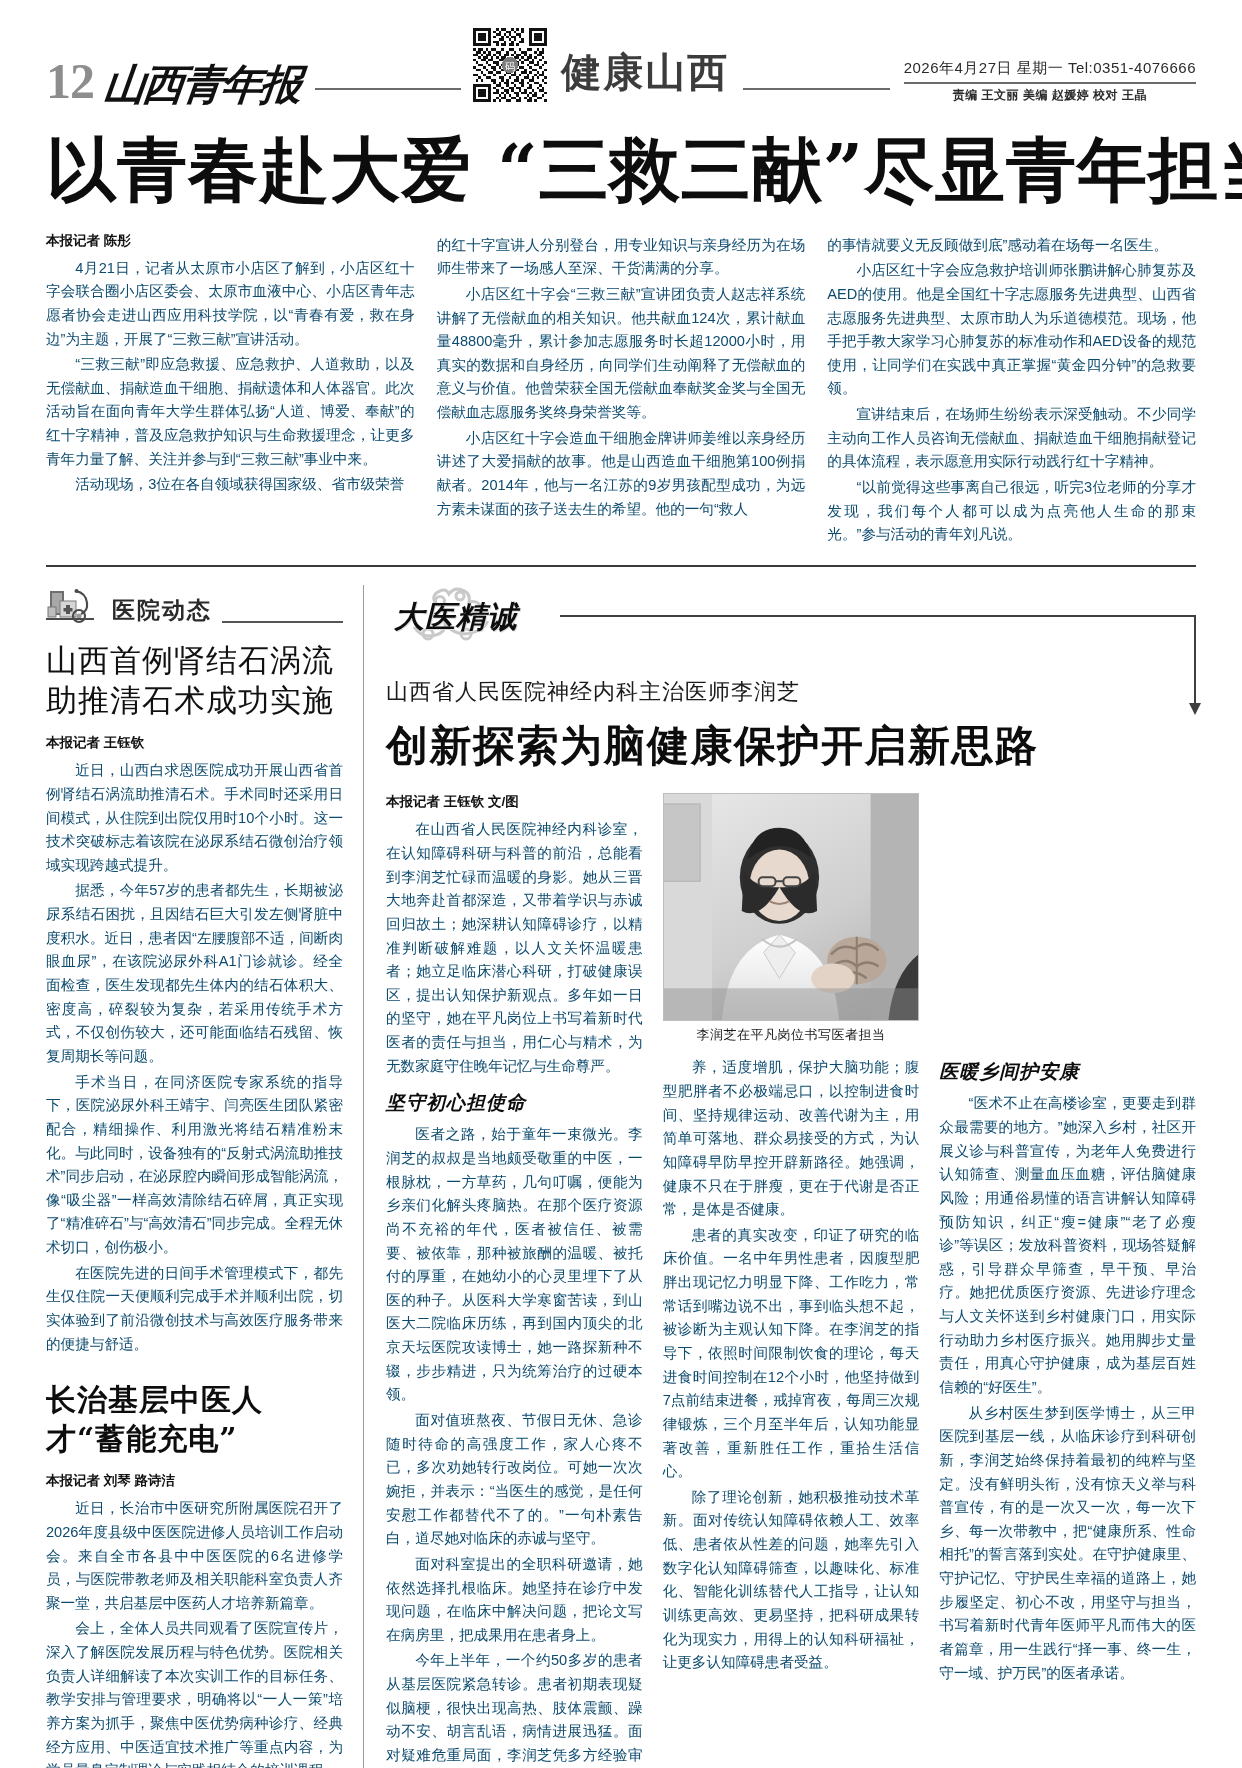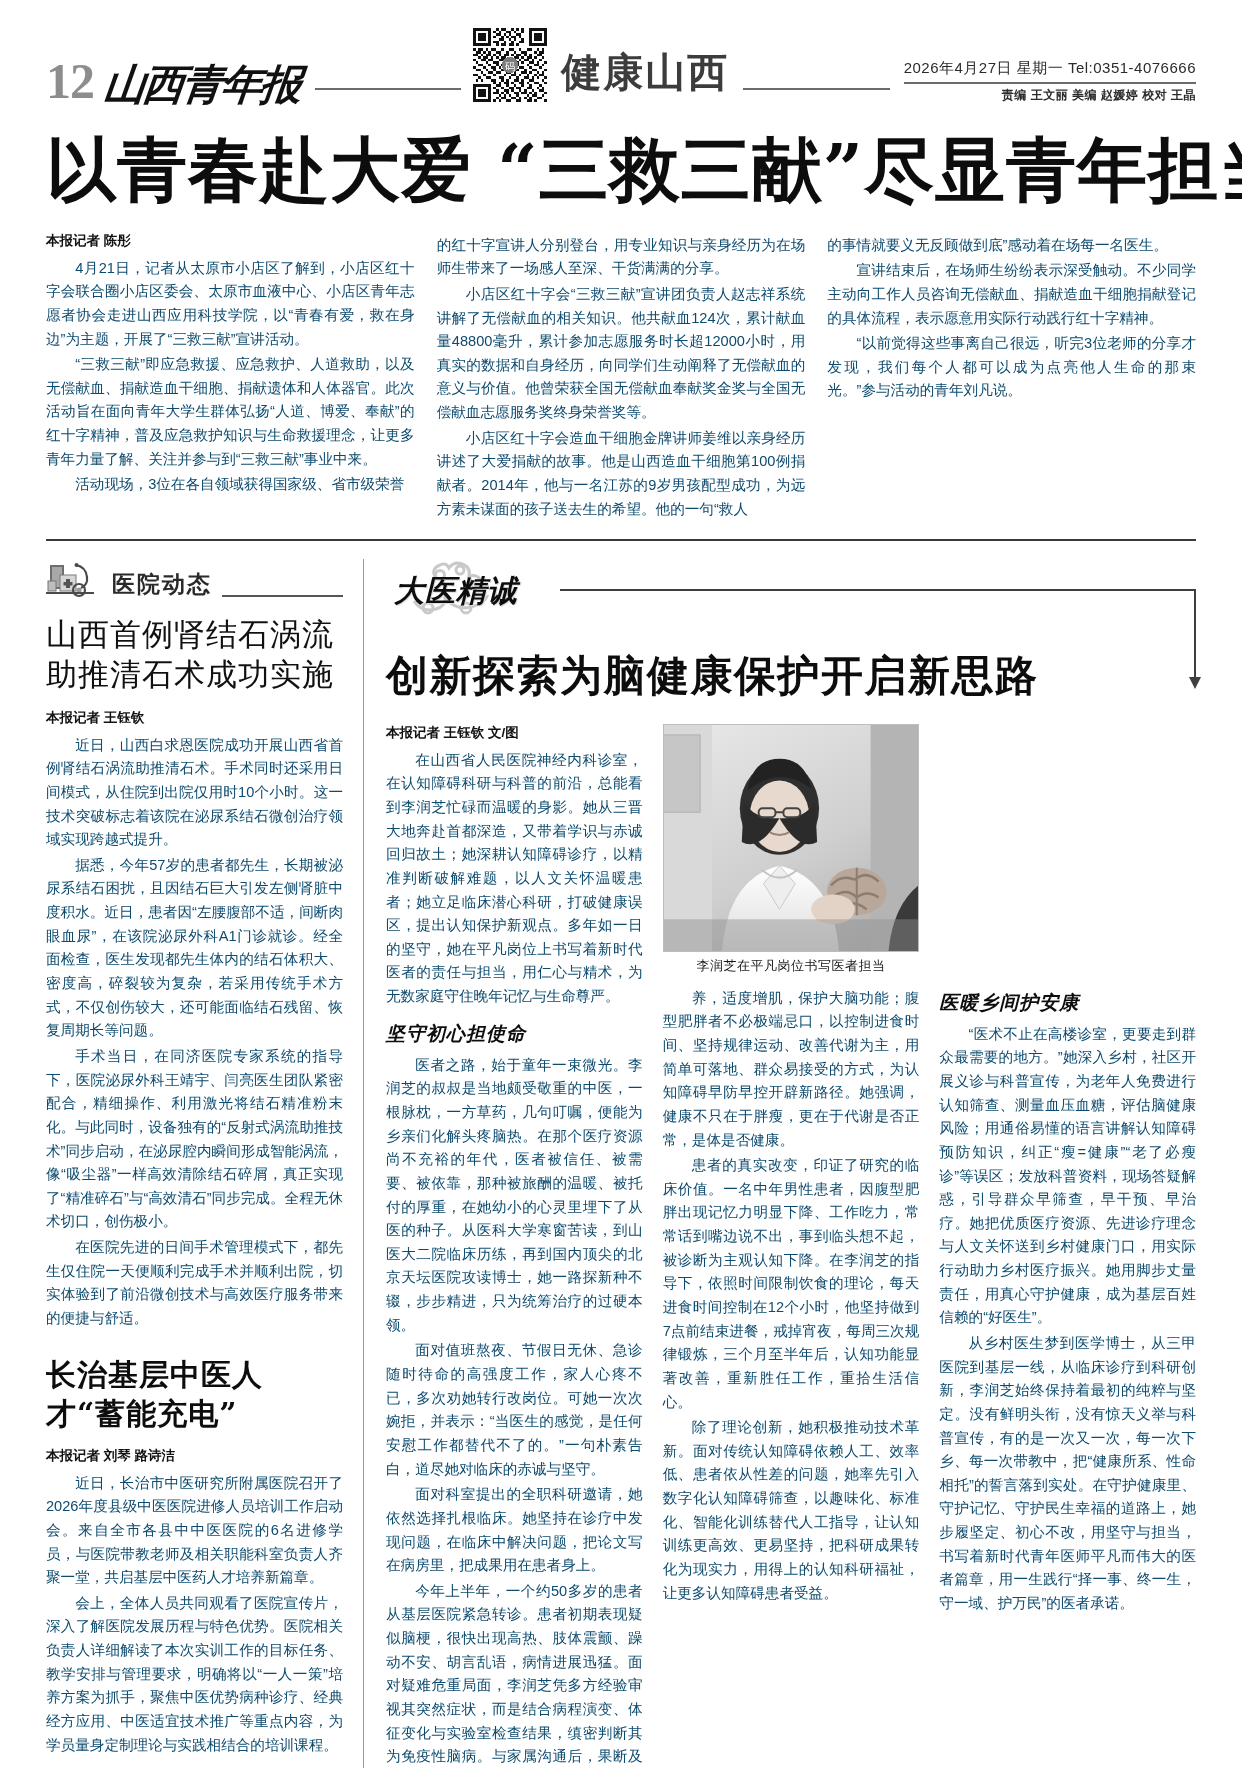--- a/index.html
+++ b/index.html
@@ -75,21 +75,21 @@
   }
   .rule-right {
     flex: 1 1 auto;
     height: 2px;
     background: #6b6b6b;
     margin: 0 14px 16px 4px;
     min-width: 20px;
   }
   .masthead-meta {
     flex: 0 0 auto;
-    text-align: right;
+    text-align: center;
     margin-bottom: 2px;
     white-space: nowrap;
   }
   .meta-line1 {
     font-family: "Liberation Sans", sans-serif;
     font-size: 15px;
     color: #2b2b2b;
     letter-spacing: 0.5px;
     padding-bottom: 3px;
   }
@@ -589,20 +589,21 @@
       <p class="body">“三救三献”即应急救援、应急救护、人道救助，以及无偿献血、捐献造血干细胞、捐献遗体和人体器官。此次活动旨在面向青年大学生群体弘扬“人道、博爱、奉献”的红十字精神，普及应急救护知识与生命救援理念，让更多青年力量了解、关注并参与到“三救三献”事业中来。</p>
       <p class="body">活动现场，3位在各自领域获得国家级、省市级荣誉</p>
     </div>
     <div class="tcol">
       <p class="body" style="text-indent:0">的红十字宣讲人分别登台，用专业知识与亲身经历为在场师生带来了一场感人至深、干货满满的分享。</p>
       <p class="body">小店区红十字会“三救三献”宣讲团负责人赵志祥系统讲解了无偿献血的相关知识。他共献血124次，累计献血量48800毫升，累计参加志愿服务时长超12000小时，用真实的数据和自身经历，向同学们生动阐释了无偿献血的意义与价值。他曾荣获全国无偿献血奉献奖金奖与全国无偿献血志愿服务奖终身荣誉奖等。</p>
       <p class="body">小店区红十字会造血干细胞金牌讲师姜维以亲身经历讲述了大爱捐献的故事。他是山西造血干细胞第100例捐献者。2014年，他与一名江苏的9岁男孩配型成功，为远方素未谋面的孩子送去生的希望。他的一句“救人</p>
     </div>
     <div class="tcol">
       <p class="body" style="text-indent:0">的事情就要义无反顾做到底”感动着在场每一名医生。</p>
+      <p class="body">小店区红十字会应急救护培训师张鹏讲解心肺复苏及AED的使用。他是全国红十字志愿服务先进典型、山西省志愿服务先进典型、太原市助人为乐道德模范。现场，他手把手教大家学习心肺复苏的标准动作和AED设备的规范使用，让同学们在实践中真正掌握“黄金四分钟”的急救要领。</p>
       <p class="body">宣讲结束后，在场师生纷纷表示深受触动。不少同学主动向工作人员咨询无偿献血、捐献造血干细胞捐献登记的具体流程，表示愿意用实际行动践行红十字精神。</p>
       <p class="body">“以前觉得这些事离自己很远，听完3位老师的分享才发现，我们每个人都可以成为点亮他人生命的那束光。”参与活动的青年刘凡说。</p>
     </div>
   </div>
 
   <div class="mid-divider"></div>
 
   <div class="lower">
 
     <div class="left-pack">
@@ -653,20 +654,21 @@
             <circle cx="58" cy="13" r="5" fill="none" stroke="#9d9d9d" stroke-width="3"></circle>
           </svg>
           <div class="dayi-text">大医精诚</div>
         </div>
         <div class="feature-rule">
           <div class="arrow-drop"></div>
           <div class="arrow-head"></div>
         </div>
       </div>
 
+      <div class="feature-kicker">山西省人民医院神经内科主治医师李润芝</div>
       <h1 class="feature-title">创新探索为脑健康保护开启新思路</h1>
 
       <div class="feature-grid">
 
         <div class="fcol">
           <div class="byline">本报记者 王钰钦 文/图</div>
           <p class="body">在山西省人民医院神经内科诊室，在认知障碍科研与科普的前沿，总能看到李润芝忙碌而温暖的身影。她从三晋大地奔赴首都深造，又带着学识与赤诚回归故土；她深耕认知障碍诊疗，以精准判断破解难题，以人文关怀温暖患者；她立足临床潜心科研，打破健康误区，提出认知保护新观点。多年如一日的坚守，她在平凡岗位上书写着新时代医者的责任与担当，用仁心与精术，为无数家庭守住晚年记忆与生命尊严。</p>
           <div class="sec-sub">坚守初心担使命</div>
           <p class="body">医者之路，始于童年一束微光。李润芝的叔叔是当地颇受敬重的中医，一根脉枕，一方草药，几句叮嘱，便能为乡亲们化解头疼脑热。在那个医疗资源尚不充裕的年代，医者被信任、被需要、被依靠，那种被旅酬的温暖、被托付的厚重，在她幼小的心灵里埋下了从医的种子。从医科大学寒窗苦读，到山医大二院临床历练，再到国内顶尖的北京天坛医院攻读博士，她一路探新种不辍，步步精进，只为统筹治疗的过硬本领。</p>
           <p class="body">面对值班熬夜、节假日无休、急诊随时待命的高强度工作，家人心疼不已，多次劝她转行改岗位。可她一次次婉拒，并表示：“当医生的感觉，是任何安慰工作都替代不了的。”一句朴素告白，道尽她对临床的赤诚与坚守。</p>

